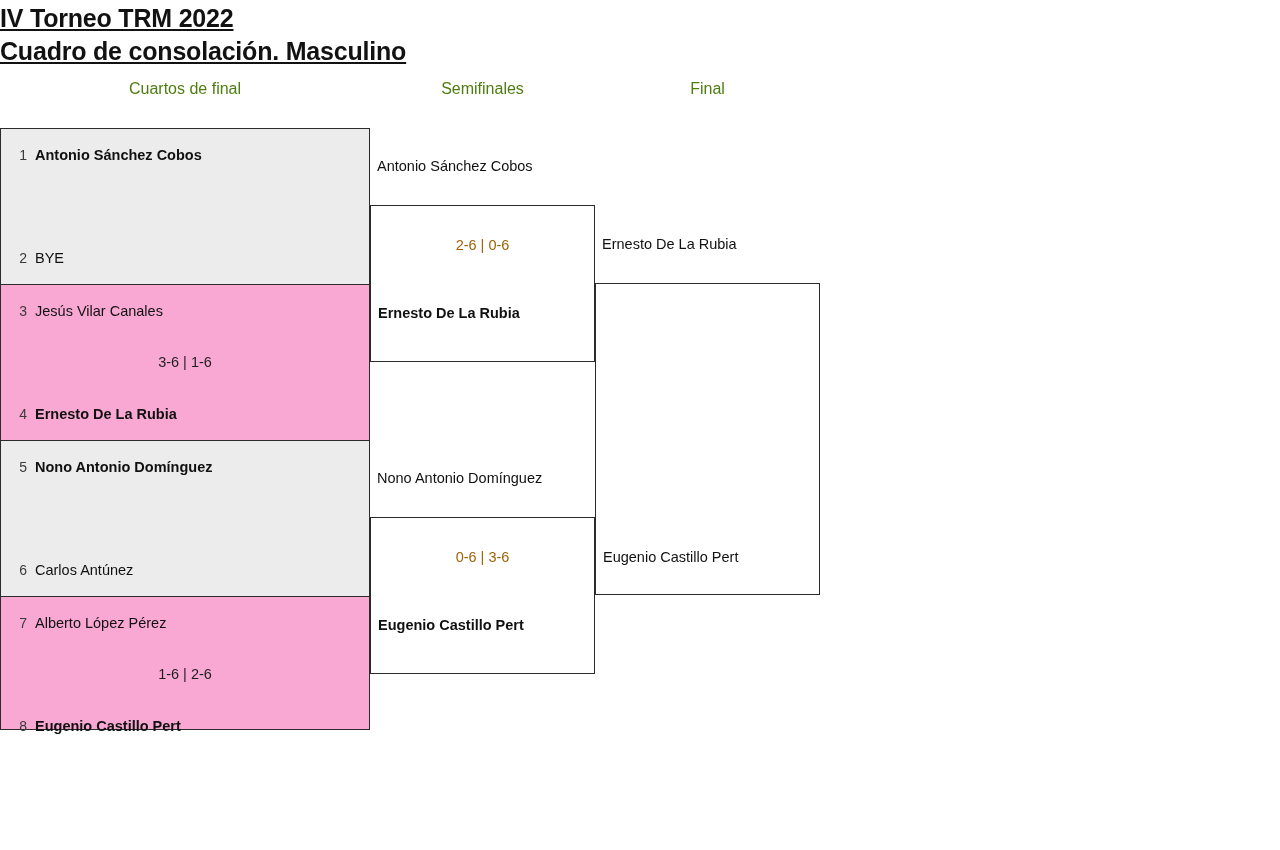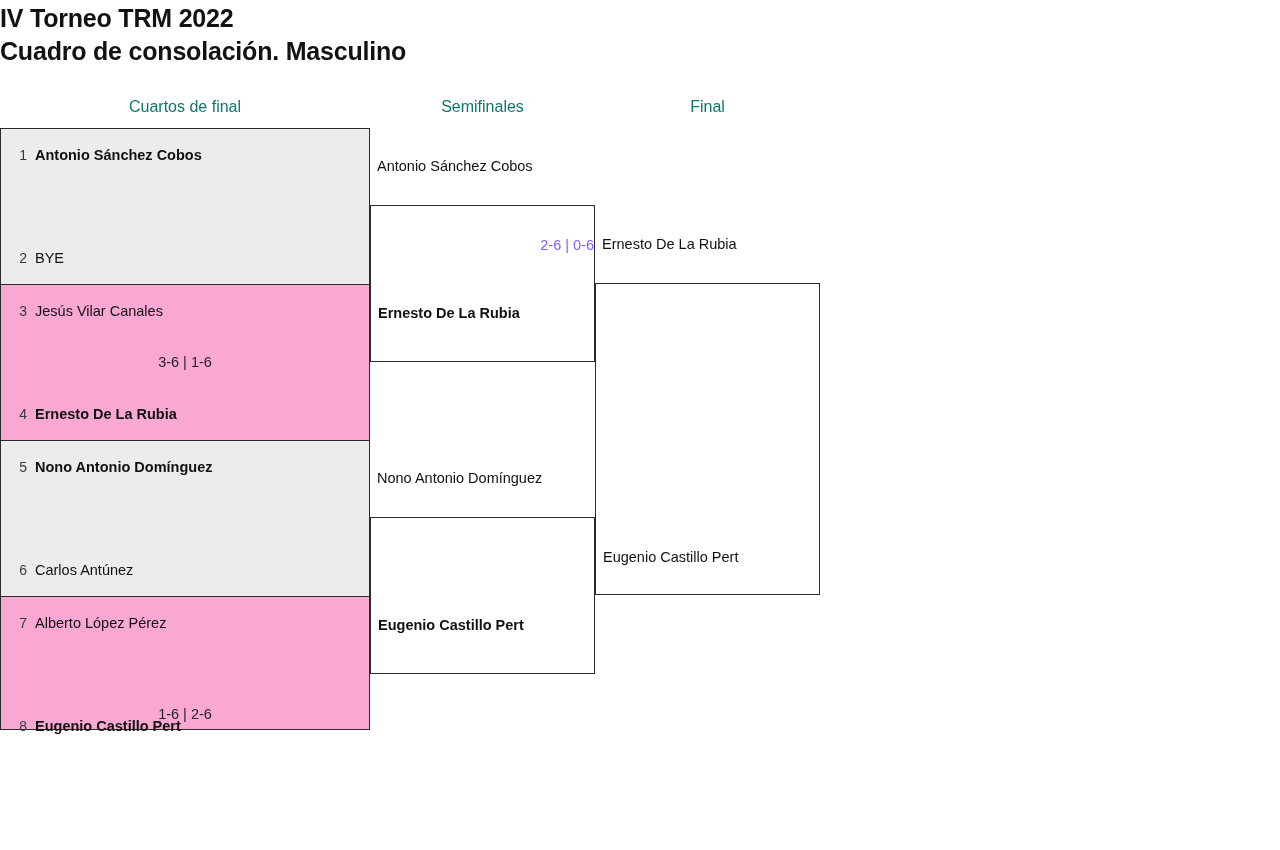--- a/index.html
+++ b/index.html
@@ -13,32 +13,32 @@
     overflow: hidden;
   }
   #page { position: relative; width: 1280px; height: 850px; }
 
   
   #header-title {
     position: absolute; left: 0; top: 2px; width: 900px;
     font-size: 25px; font-weight: 700; line-height: 33px;
     color: #121212; letter-spacing: -0.2px;
   }
-  #header-title .line { display: block; white-space: nowrap; }
+  #header-title .line { display: block; white-space: nowrap; text-decoration: underline; }
 
   
   #brand-logo {
     position: absolute; left: 1050px; top: 5px;
     width: 226px; height: 62px;
   }
 
   
   .round-header {
-    position: absolute; top: 98px;
-    font-size: 16px; font-weight: 400; color: #0f766e;
+    position: absolute; top: 80px;
+    font-size: 16px; font-weight: 400; color: #4d7c0f;
     text-align: center; white-space: nowrap;
   }
   #round-qf   { left: 0px;   width: 370px; }
   #round-sf   { left: 370px; width: 225px; }
   #round-fin  { left: 595px; width: 225px; }
 
   
   .qf-match {
     position: absolute; left: 0px; width: 370px;
     border: 1px solid #2b2b2b;
@@ -71,21 +71,21 @@
   }
   .adv-name {
     position: absolute; left: 7px;
     height: 22px; line-height: 22px;
     font-size: 14.5px; white-space: nowrap; color: #111111;
   }
   .adv-name.winner { font-weight: 700; }
   .adv-score {
     position: absolute; left: 0; width: 100%;
     height: 20px; line-height: 20px;
-    text-align: right; font-size: 14.5px; color: #8b5cf6;
+    text-align: center; font-size: 14.5px; color: #a16207;
   }
 </style>
 </head>
 <body>
 
 <div id="page">
 
   <div id="header-title">
     <span class="line">IV Torneo TRM 2022</span>
     <span class="line">Cuadro de consolación. Masculino</span>
@@ -122,34 +122,35 @@
     </div>
     <div class="qf-slot" style="top:118px;">
       <span class="seed">6</span><span class="pname">Carlos Antúnez</span>
     </div>
   </div>
 
   <div class="qf-match" style="top:596px; height:134px;">
     <div class="qf-slot" style="top:15px;">
       <span class="seed">7</span><span class="pname">Alberto López Pérez</span>
     </div>
-    <div class="qf-score" style="top:67px;margin-top:40px;">1-6 | 2-6</div>
+    <div class="qf-score" style="top:67px;">1-6 | 2-6</div>
     <div class="qf-slot winner" style="top:118px;">
       <span class="seed">8</span><span class="pname">Eugenio Castillo Pert</span>
     </div>
   </div>
 
   <div class="adv-name" style="left:377px; top:155px;">Antonio Sánchez Cobos</div>
   <div class="adv-box" style="left:370px; top:205px; width:225px; height:157px;">
     <div class="adv-score" style="top:29px;">2-6 | 0-6</div>
     <div class="adv-name winner" style="top:96px;">Ernesto De La Rubia</div>
   </div>
 
   <div class="adv-name" style="left:377px; top:467px;">Nono Antonio Domínguez</div>
   <div class="adv-box" style="left:370px; top:517px; width:225px; height:157px;">
+    <div class="adv-score" style="top:29px;">0-6 | 3-6</div>
     <div class="adv-name winner" style="top:96px;">Eugenio Castillo Pert</div>
   </div>
 
   <div class="adv-name" style="left:602px; top:233px;">Ernesto De La Rubia</div>
   <div class="adv-box" style="left:595px; top:283px; width:225px; height:312px;">
     <div class="adv-score" style="top:140px;"></div>
     <div class="adv-name" style="top:262px;">Eugenio Castillo Pert</div>
   </div>
 
 </div>

